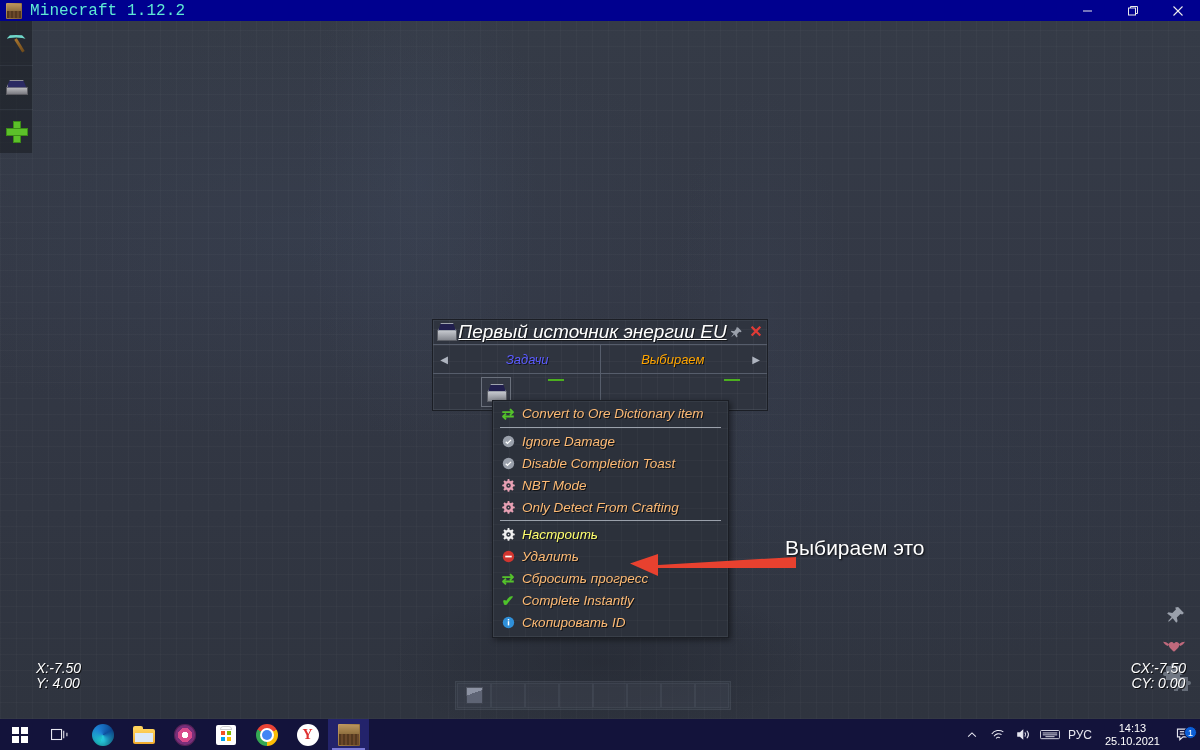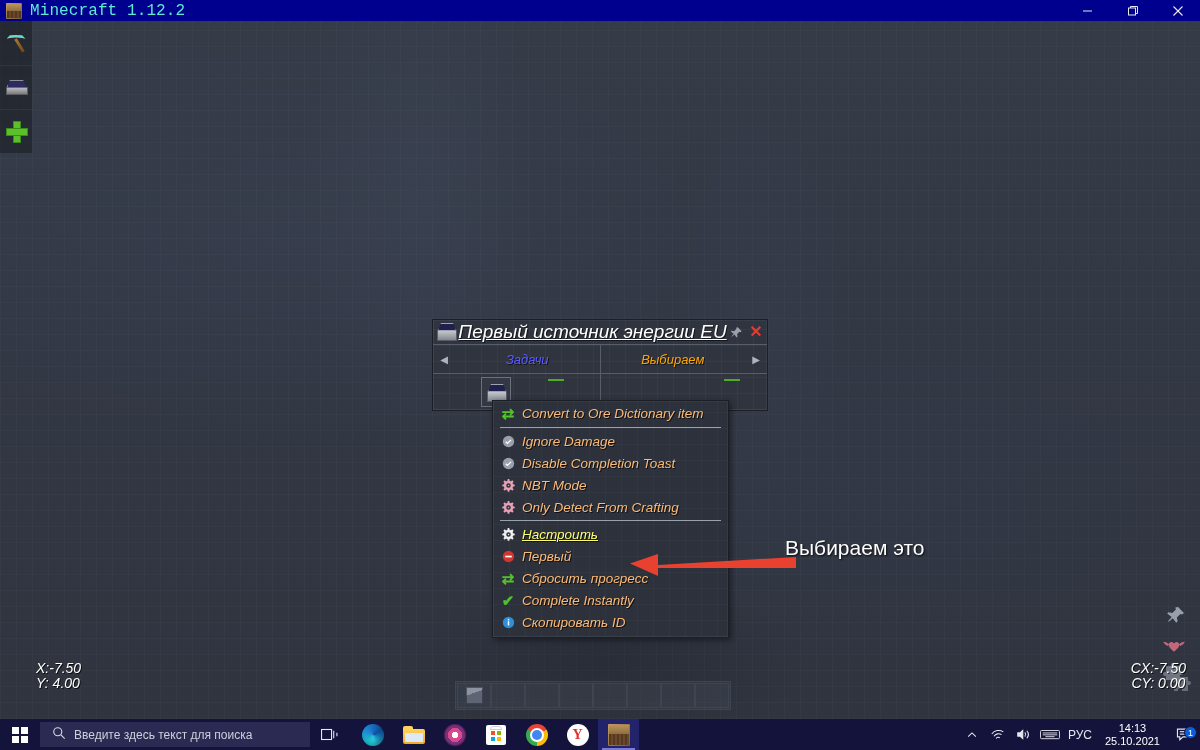--- a/index.html
+++ b/index.html
@@ -255,21 +255,21 @@
   }
   .ctx-item .ctx-ico {
     width: 16px; height: 16px; margin-right: 6px; flex: 0 0 auto;
     display: flex; align-items: center; justify-content: center;
     position: relative;
   }
   .ctx-item .ctx-label {
     font-size: 13.5px; font-style: italic; color: #fdba74;
     text-shadow: 1px 1px 0 rgba(0,0,0,.65);
   }
-  .ctx-item.hovered .ctx-label { color: #ffff6e; text-decoration: underline; }
+  .ctx-item.hovered .ctx-label { color: #ffff6e; }
   .ctx-sep {
     position: relative; height: 6px;
   }
   .ctx-sep:after {
     content: ""; position: absolute; left: 7px; right: 7px; top: 2px;
     height: 1px; background: #9ba1ab;
   }
 
   
   .ic-recycle { color: #54c22b; font-size: 15px; line-height: 1; font-weight: bold; }
@@ -568,21 +568,21 @@
       <span class="ctx-label">Настроить</span>
     </div>
 
     <div class="ctx-item">
       <span class="ctx-ico ic-deny">
         <svg viewBox="0 0 16 16" width="13" height="13">
             <circle cx="8" cy="8" r="7" fill="currentColor"></circle>
             <rect x="4" y="7" width="8" height="2.1" fill="#ffffff"></rect>
           </svg>
       </span>
-      <span class="ctx-label">Первый</span>
+      <span class="ctx-label">Удалить</span>
     </div>
 
     <div class="ctx-item">
       <span class="ctx-ico ic-recycle">⇄</span>
       <span class="ctx-label">Сбросить прогресс</span>
     </div>
 
     <div class="ctx-item">
       <span class="ctx-ico ic-check">✔</span>
       <span class="ctx-label">Complete Instantly</span>
@@ -608,29 +608,20 @@
 
 <div id="taskbar">
   <div id="start-btn">
     <div class="win-logo">
         <i></i>
         <i></i>
         <i></i>
         <i></i>
       </div>
   </div>
-  <div id="search-box">
-    <span class="sicon">
-      <svg viewBox="0 0 16 16" width="14" height="14" fill="none" stroke="currentColor" stroke-width="1.3">
-        <circle cx="6.6" cy="6.6" r="4.6"></circle>
-          <line x1="10.2" y1="10.2" x2="14.5" y2="14.5"></line>
-      </svg>
-    </span>
-    <span class="stext">Введите здесь текст для поиска</span>
-  </div>
   <div id="taskview">
     <svg viewBox="0 0 22 16" width="20" height="15" fill="none" stroke="currentColor" stroke-width="1.2">
       <rect x="0.6" y="2.5" width="11" height="11"></rect>
         <line x1="14" y1="4" x2="14" y2="12"></line>
         <line x1="17.5" y1="6" x2="17.5" y2="10"></line>
     </svg>
   </div>
   <div id="tb-apps">
     <div class="tb-app">
       <div class="app-ico ic-edge"></div>

